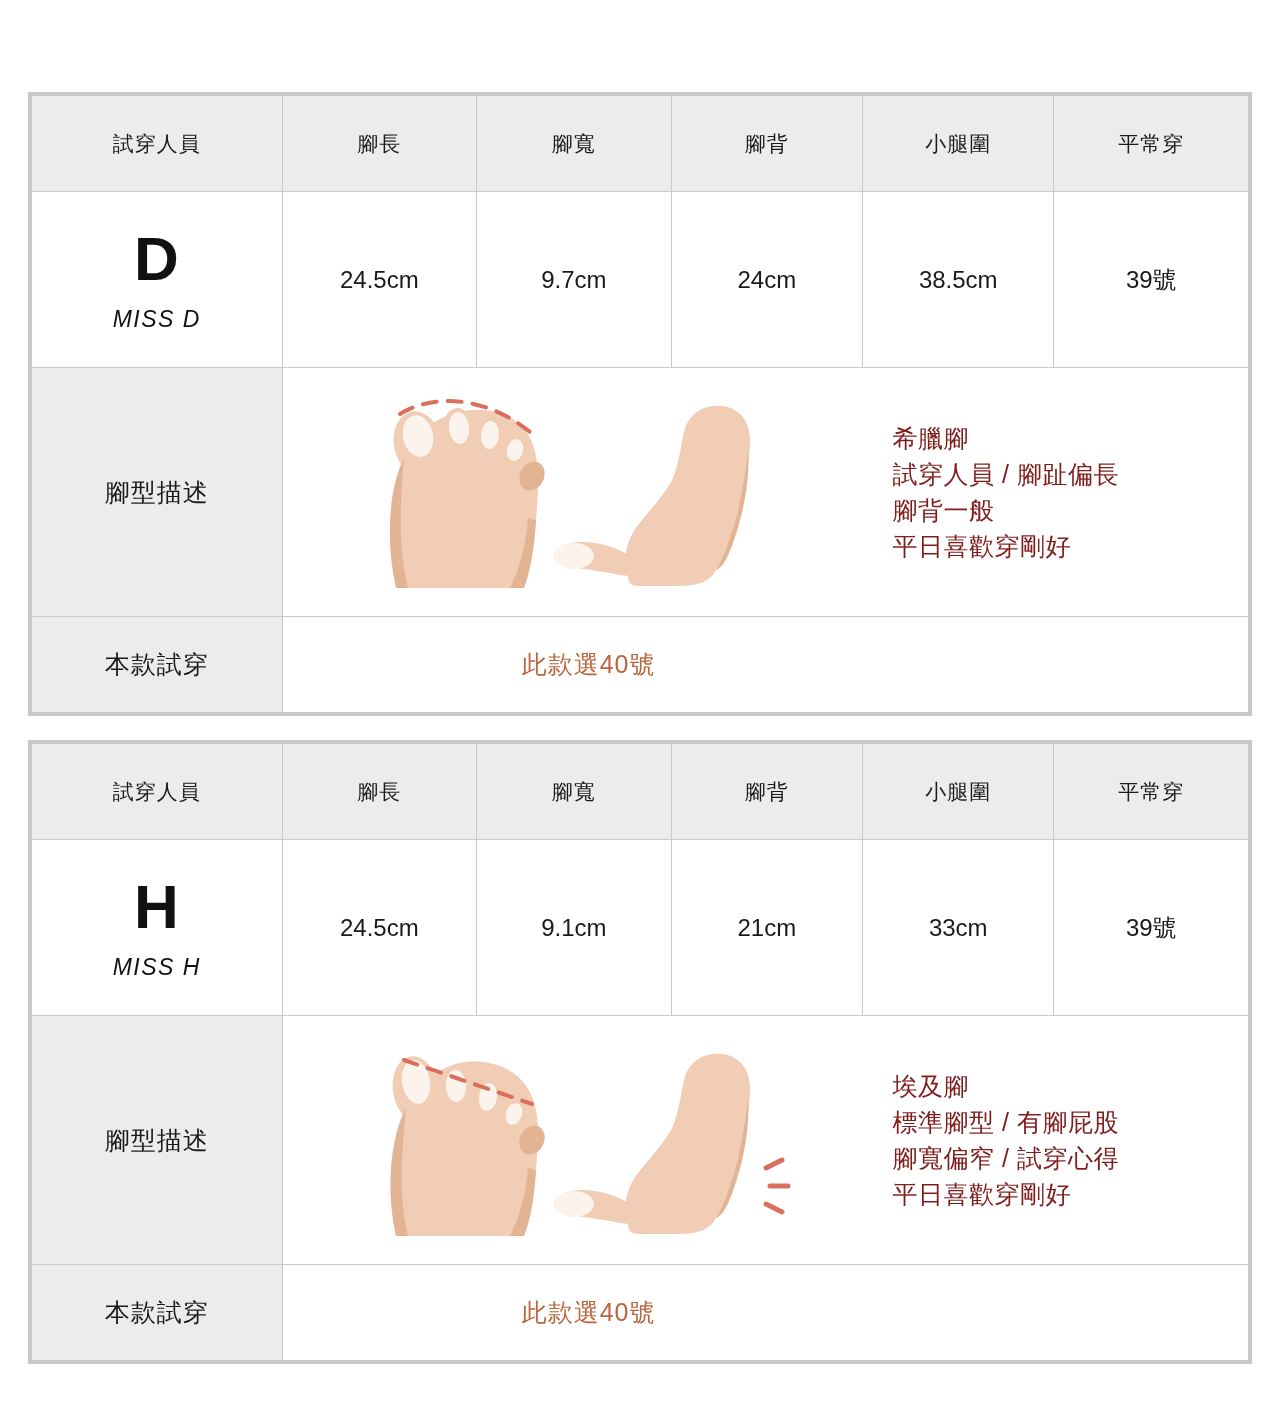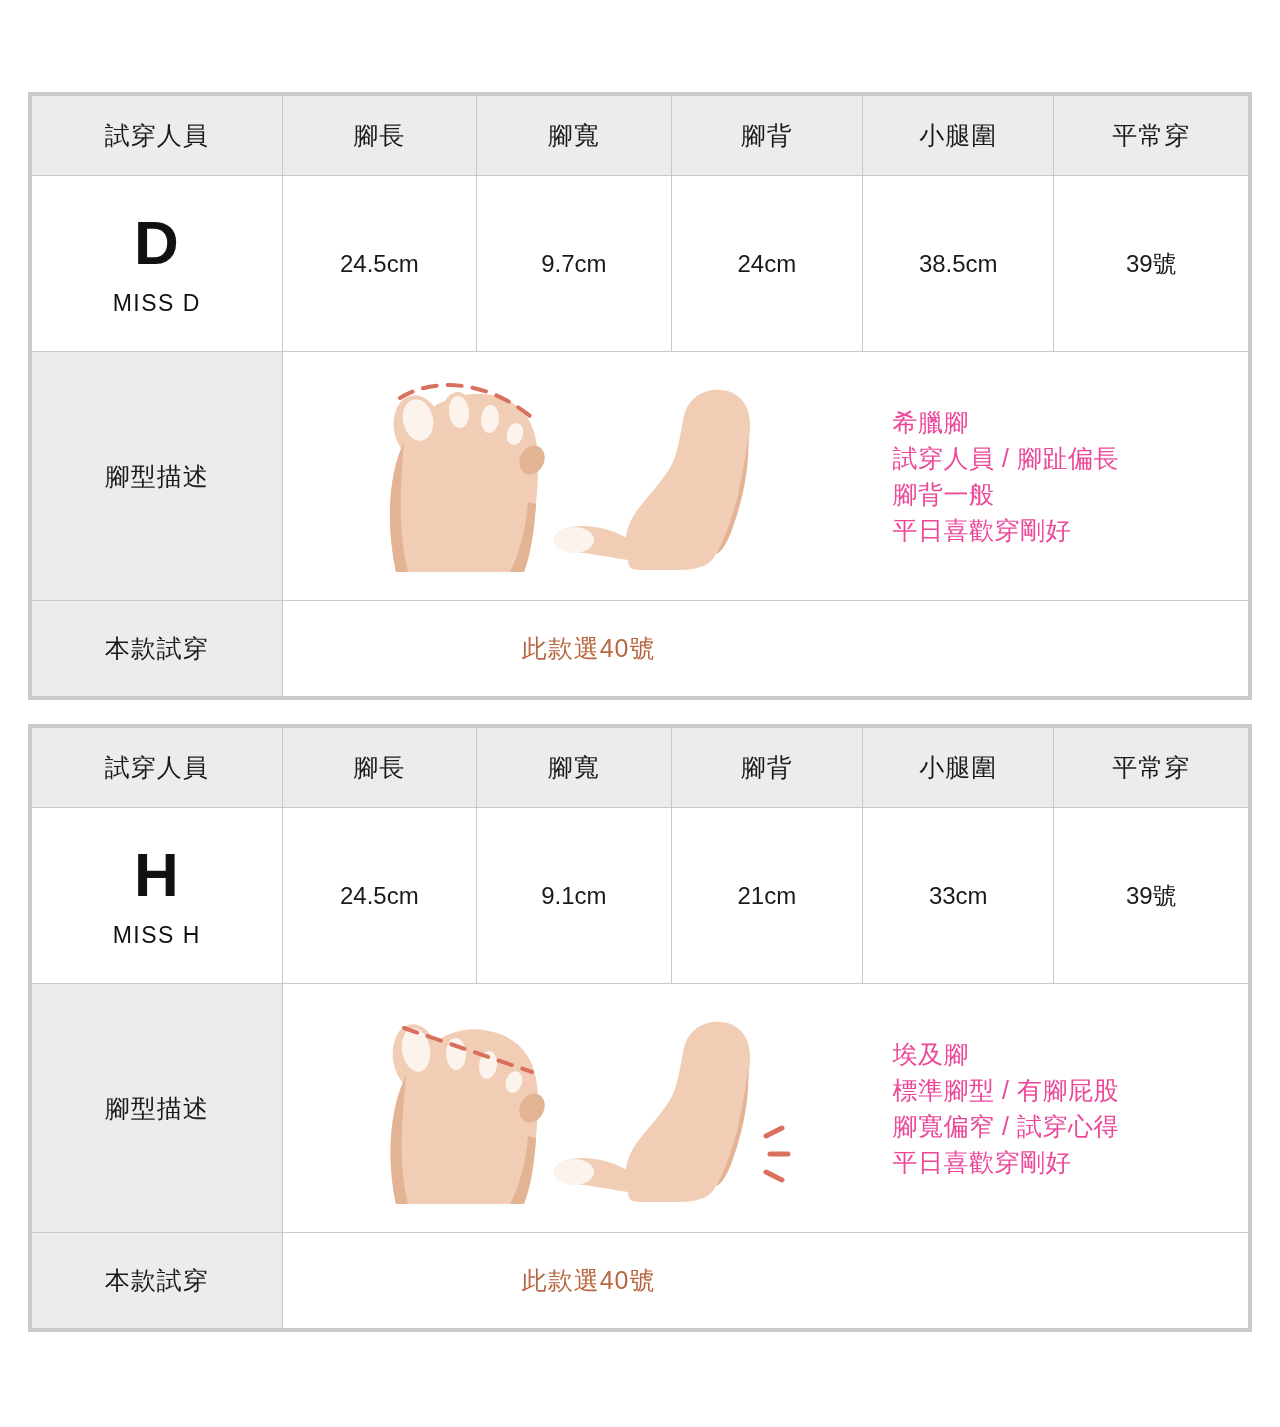--- a/index.html
+++ b/index.html
@@ -65,42 +65,43 @@
   
   col.c0 { width: 250px; }
   col.c1 { width: 194px; }
   col.c2 { width: 194px; }
   col.c3 { width: 191px; }
   col.c4 { width: 191px; }
   col.c5 { width: 194px; }
 
   .head-row td {
     background: #ececec;
-    height: 80px;
-    font-size: 25px;
+    height: 96px;
+    font-size: 21px;
     letter-spacing: 1px;
   }
   .data-row td {
     background: #ffffff;
     height: 176px;
     font-size: 24px;
   }
   .data-row td.name-cell { background: #ffffff; }
   .initial {
     font-size: 62px;
     font-weight: 700;
     line-height: 1.05;
     letter-spacing: 1px;
     color: #111111;
   }
   .miss {
     font-size: 23px;
     letter-spacing: 1.5px;
     margin-top: 14px;
     color: #111111;
+    font-style: italic;
   }
 
   .desc-row td.label-cell {
     background: #ececec;
     font-size: 25px;
     letter-spacing: 1px;
     width: 250px;
   }
   .desc-row td.content-cell {
     background: #ffffff;
@@ -119,21 +120,21 @@
     display: flex;
     align-items: center;
     justify-content: center;
   }
   .desc-text {
     flex: 1 1 auto;
     text-align: left;
     font-size: 25px;
     line-height: 1.45;
     letter-spacing: 0.5px;
-    color: #ec4899;
+    color: #7f1d1d;
     padding-left: 10px;
   }
 
   .result-row td.label-cell {
     background: #ececec;
     font-size: 25px;
     letter-spacing: 1px;
     height: 96px;
     margin-left: 7px;
   }

